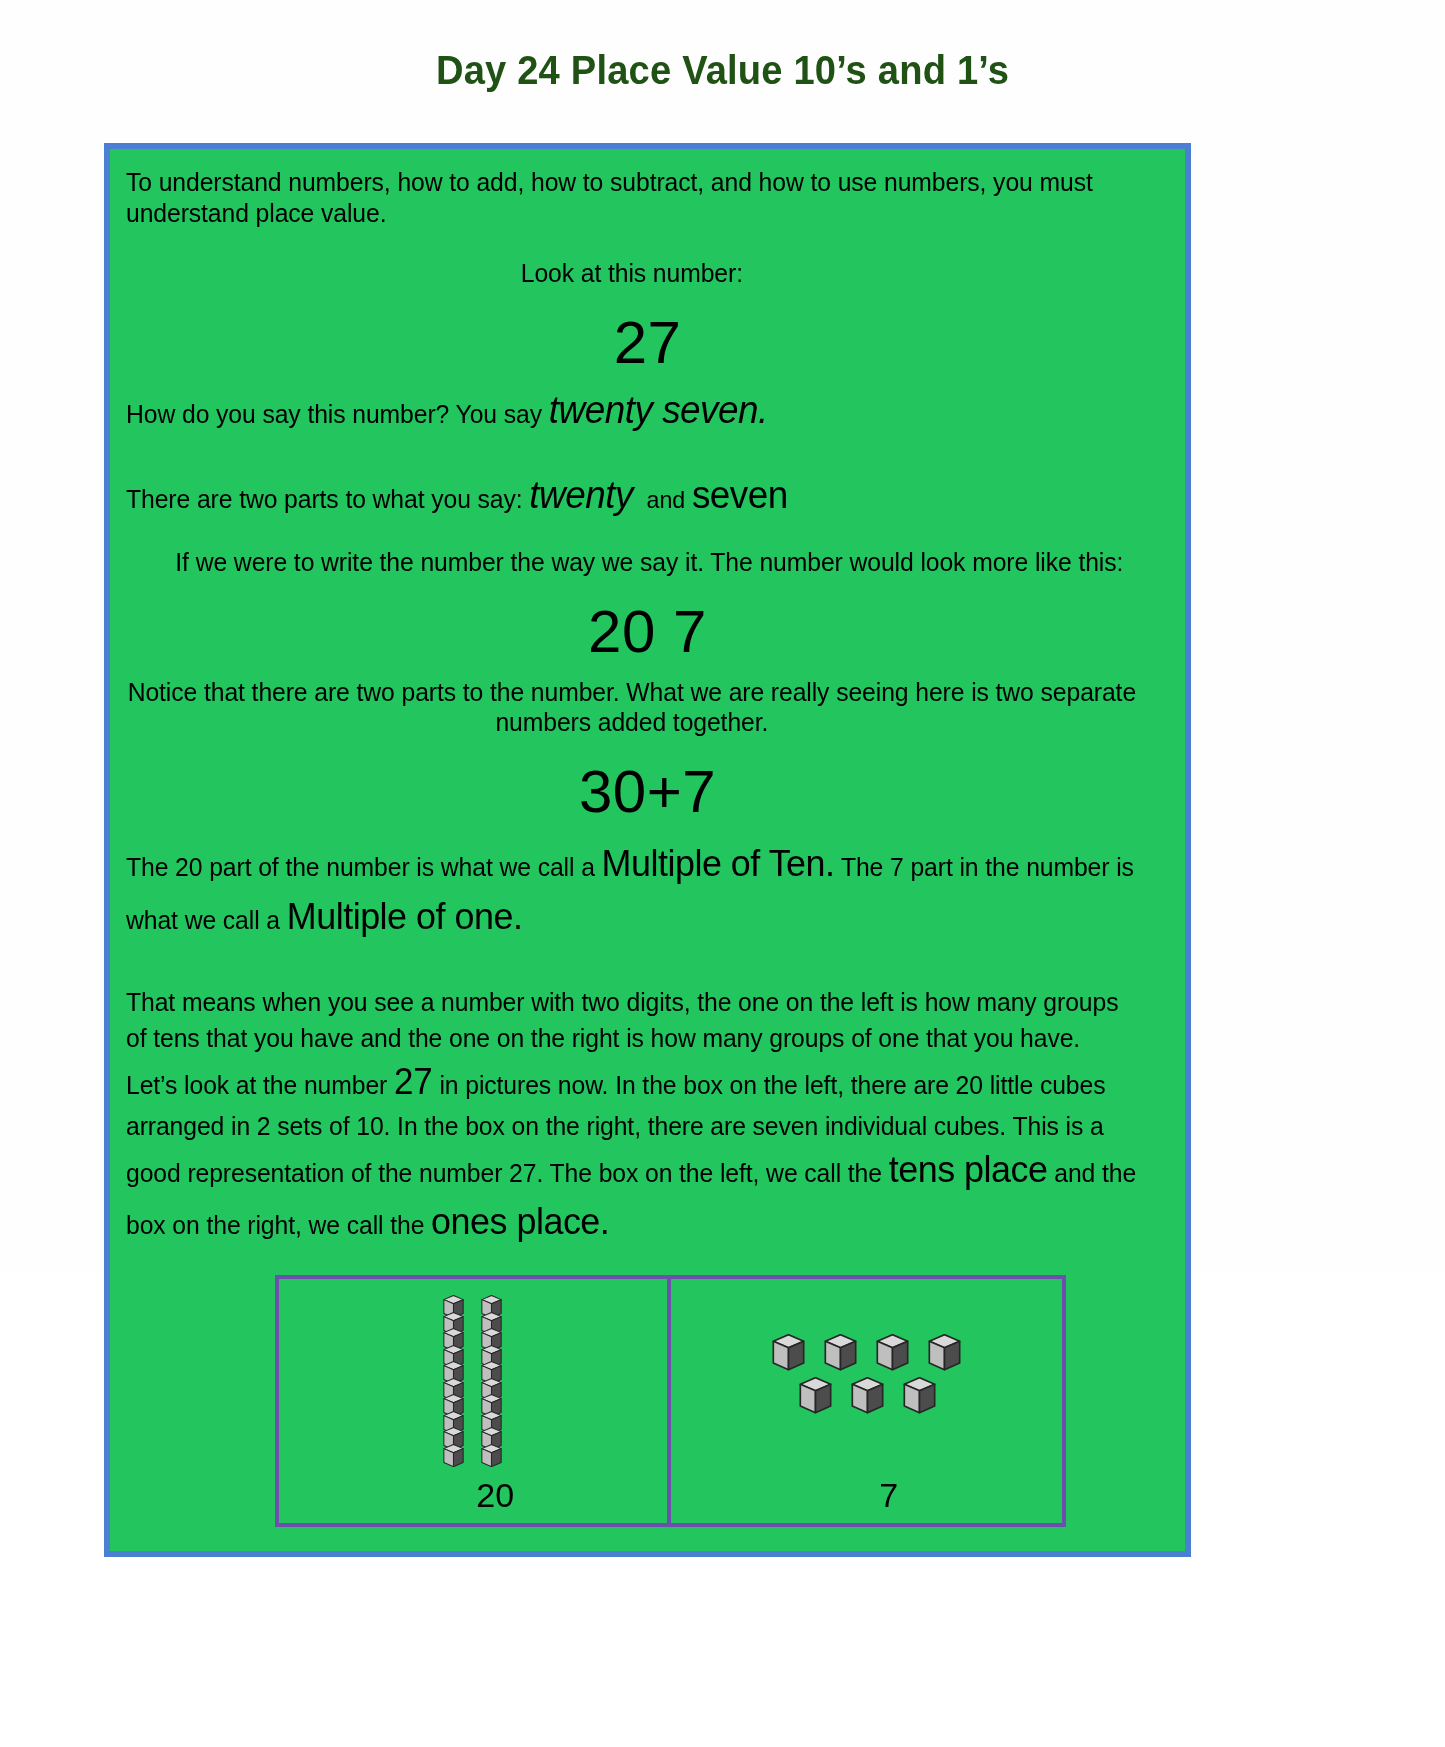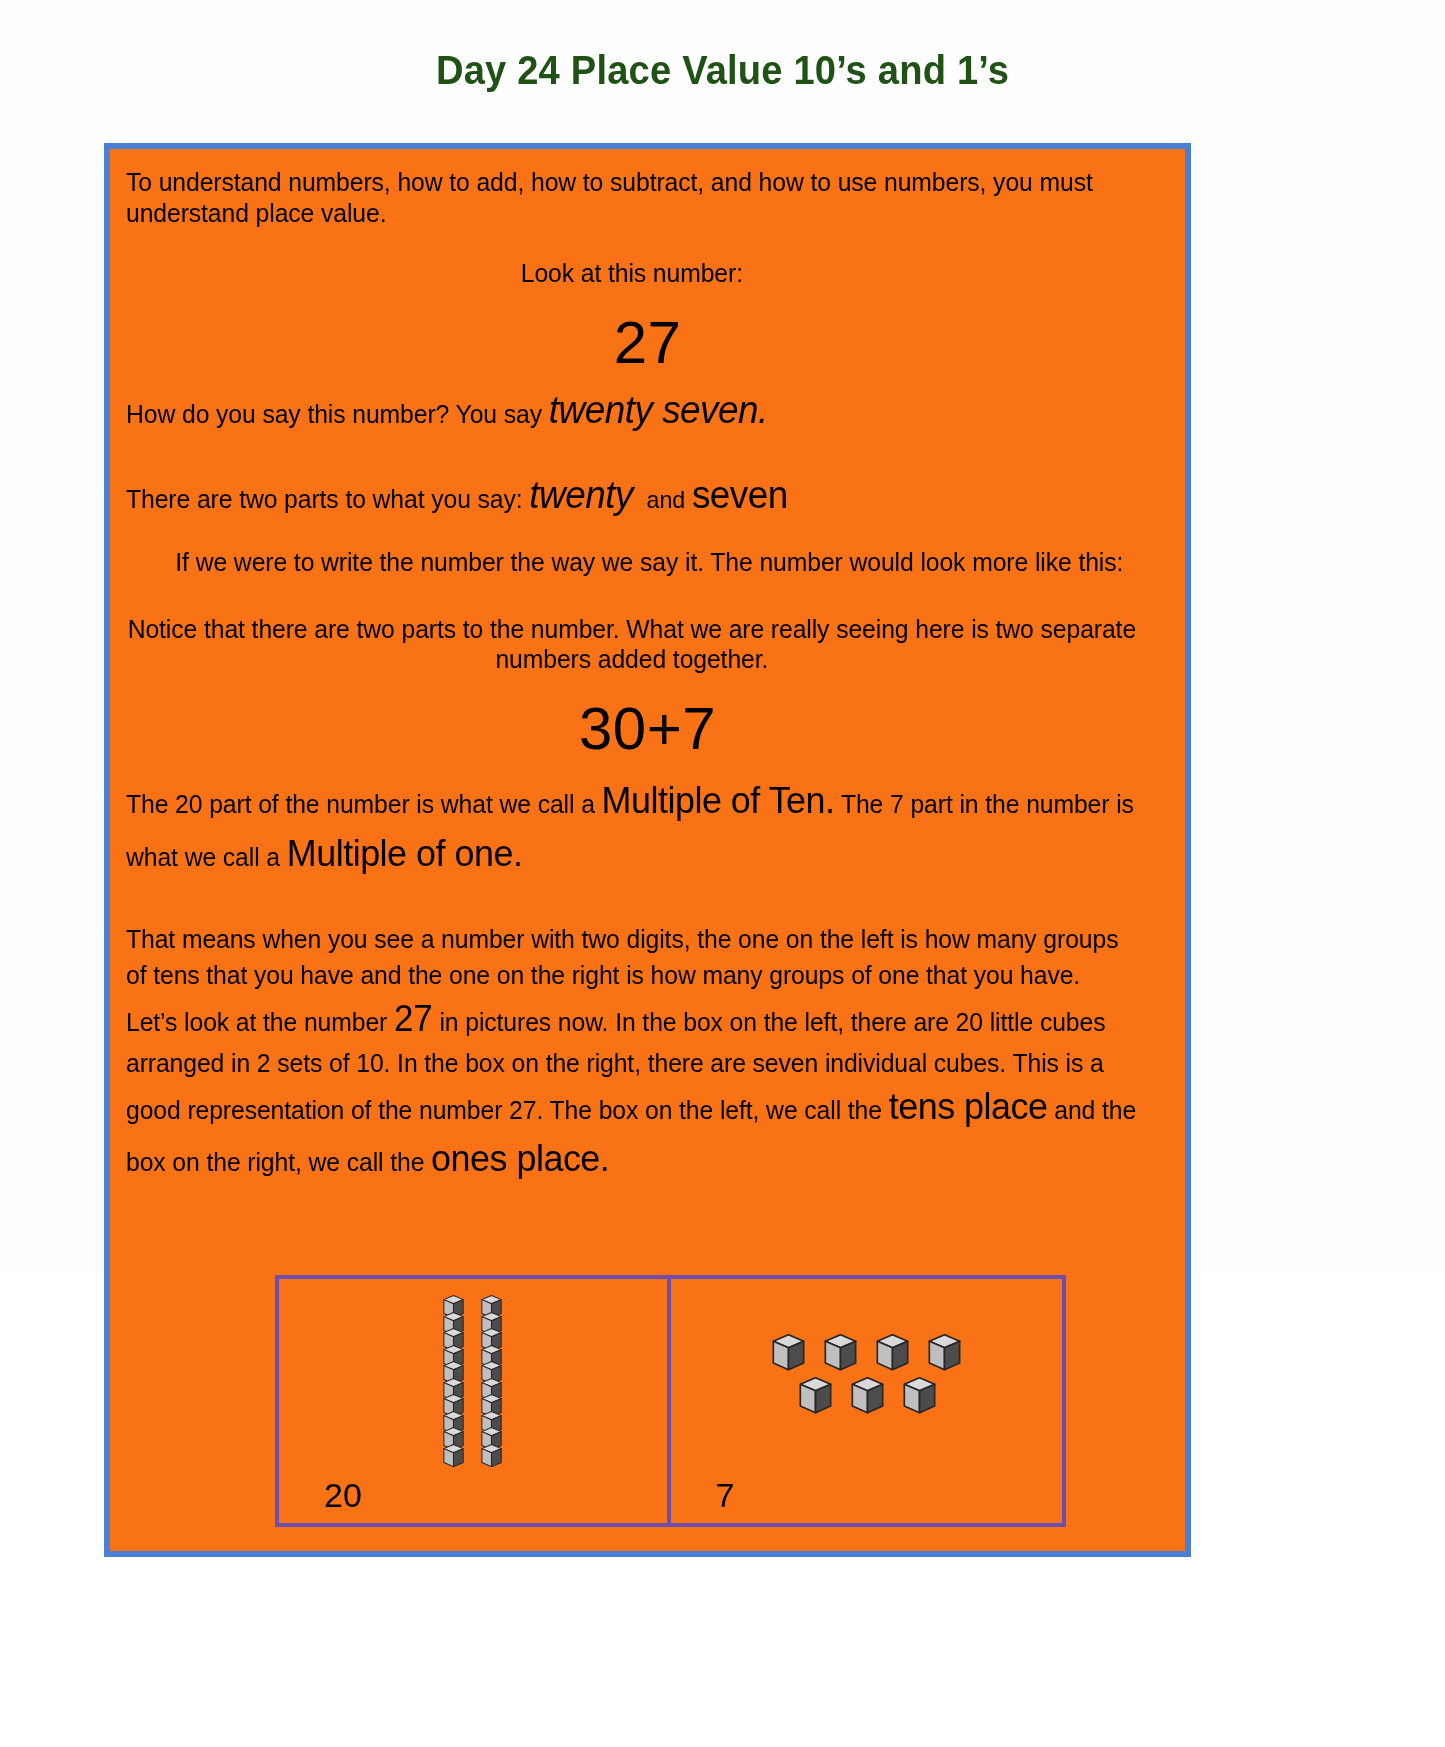--- a/index.html
+++ b/index.html
@@ -39,21 +39,21 @@
   }
 
   
   .lesson-box {
     position: absolute;
     left: 104px;
     top: 143px;
     width: 1087px;
     height: 1414px;
     border: 6px solid #4a7fd4;
-    background: #f97316;
+    background: #22c55e;
     box-sizing: border-box;
     padding: 18px 16px 10px 16px;
   }
 
   .inner {
     position: relative;
     width: 100%;
     height: 100%;
     font-family: "Liberation Sans Narrow", "Liberation Sans", sans-serif;
   }
@@ -141,20 +141,21 @@
     align-items: center;
   }
   .ones-row { display: flex; }
   .ones-row.r1 { gap: 19px; }
   .ones-row.r2 { gap: 19px; margin-top: 6px; margin-left: 2px; }
 
   .dia-label {
     position: absolute;
     left: 0; right: 0;
     bottom: 8px;
+    text-align: center;
     font-size: 34px;
     font-family: "Liberation Sans", sans-serif;
     margin-left: 45px;
   }
 
   svg.cube { display: block; }
 </style>
 </head>
 <body>
 
@@ -186,20 +187,21 @@
       <div class="para">
         <span>There are two parts to what you say:  </span><span class="em-italic">twenty</span><span>&nbsp; </span><span class="small-run">and</span><span>&nbsp;</span><span class="em-upright">seven</span>
       </div>
 
       <div class="sp-4"></div>
 
       <div class="para center indent">If we were to write the number the way we say it. The number would look more like this:</div>
 
       <div class="sp-2"></div>
 
+      <div class="big-num">20 7</div>
 
       <div class="sp-0"></div>
 
       <div class="para center">Notice that there are two parts to the number. What we are really seeing here is two separate numbers added together.</div>
 
       <div class="sp-2"></div>
 
       <div class="big-num">30+7</div>
 
       <div class="sp-0"></div>

